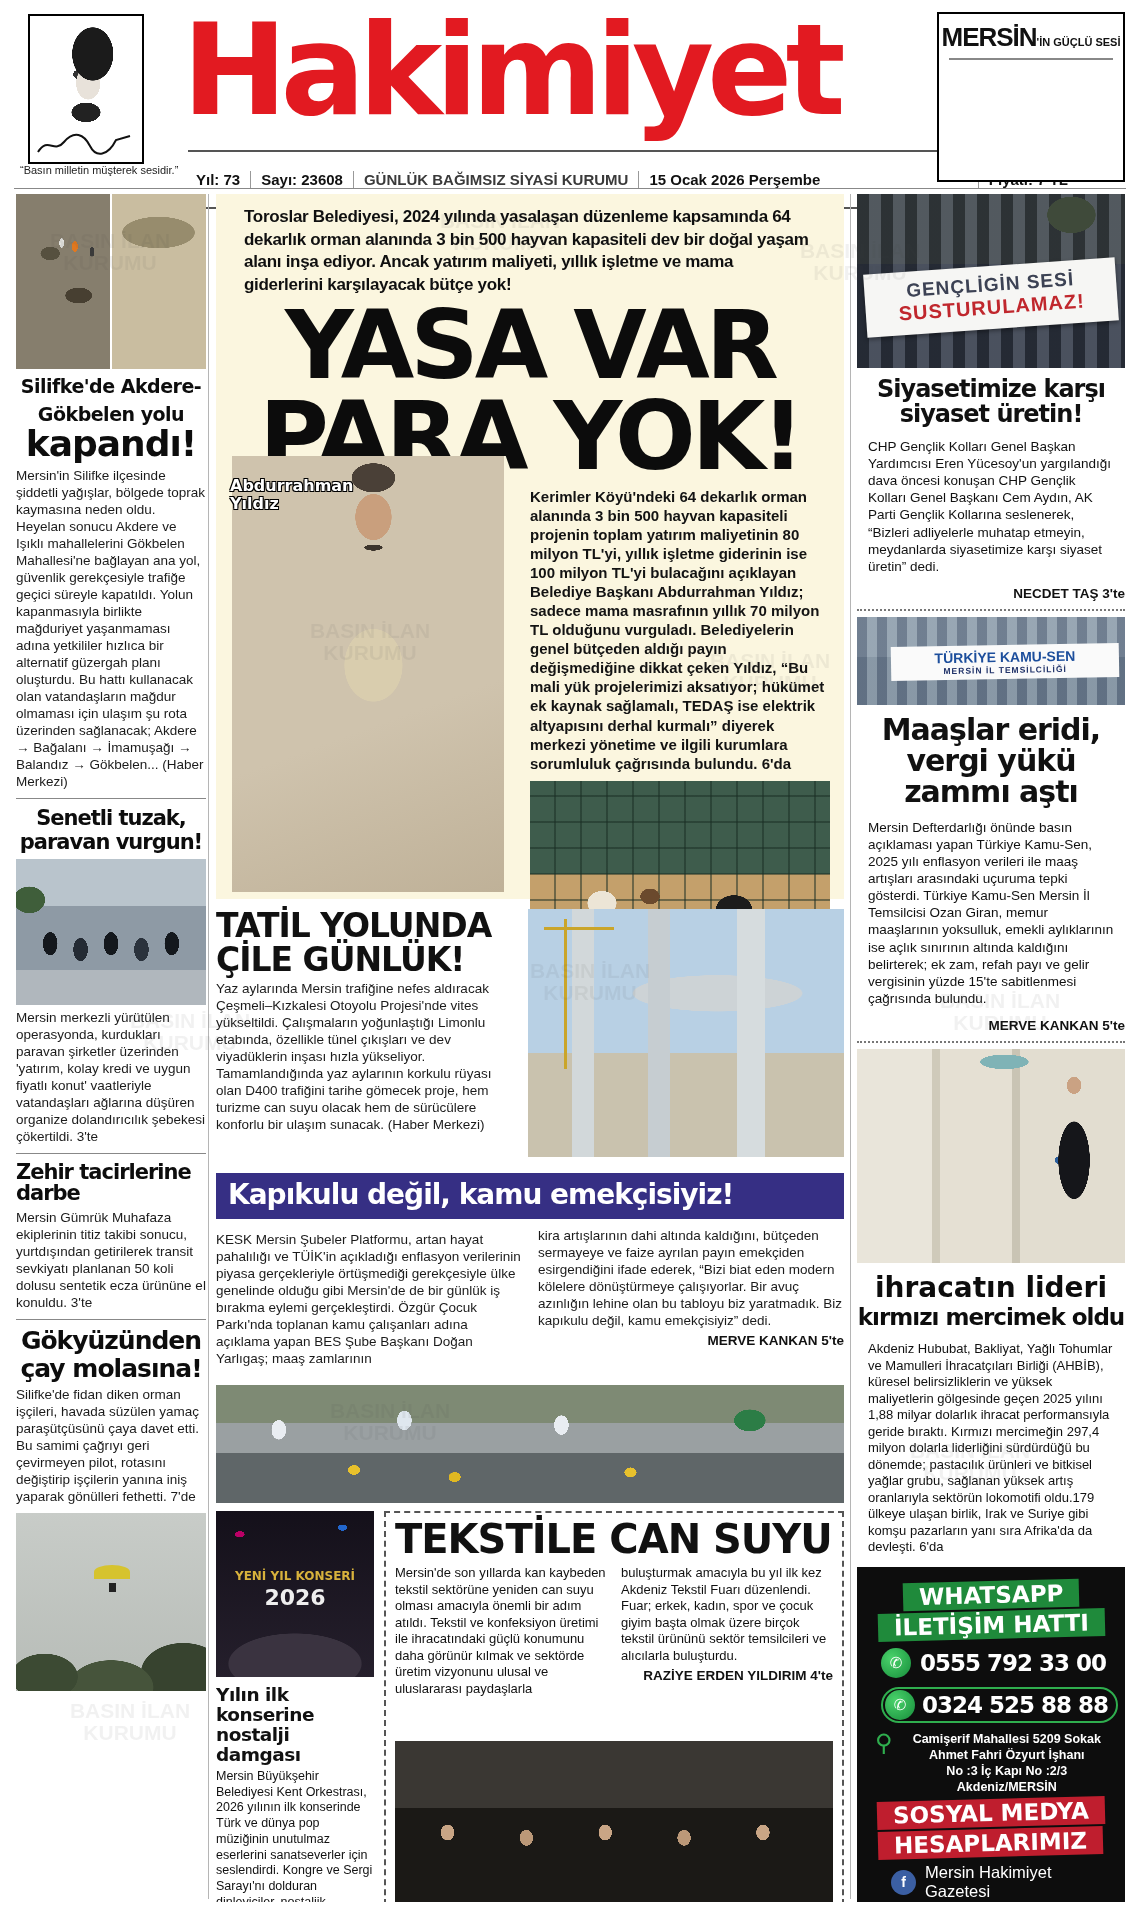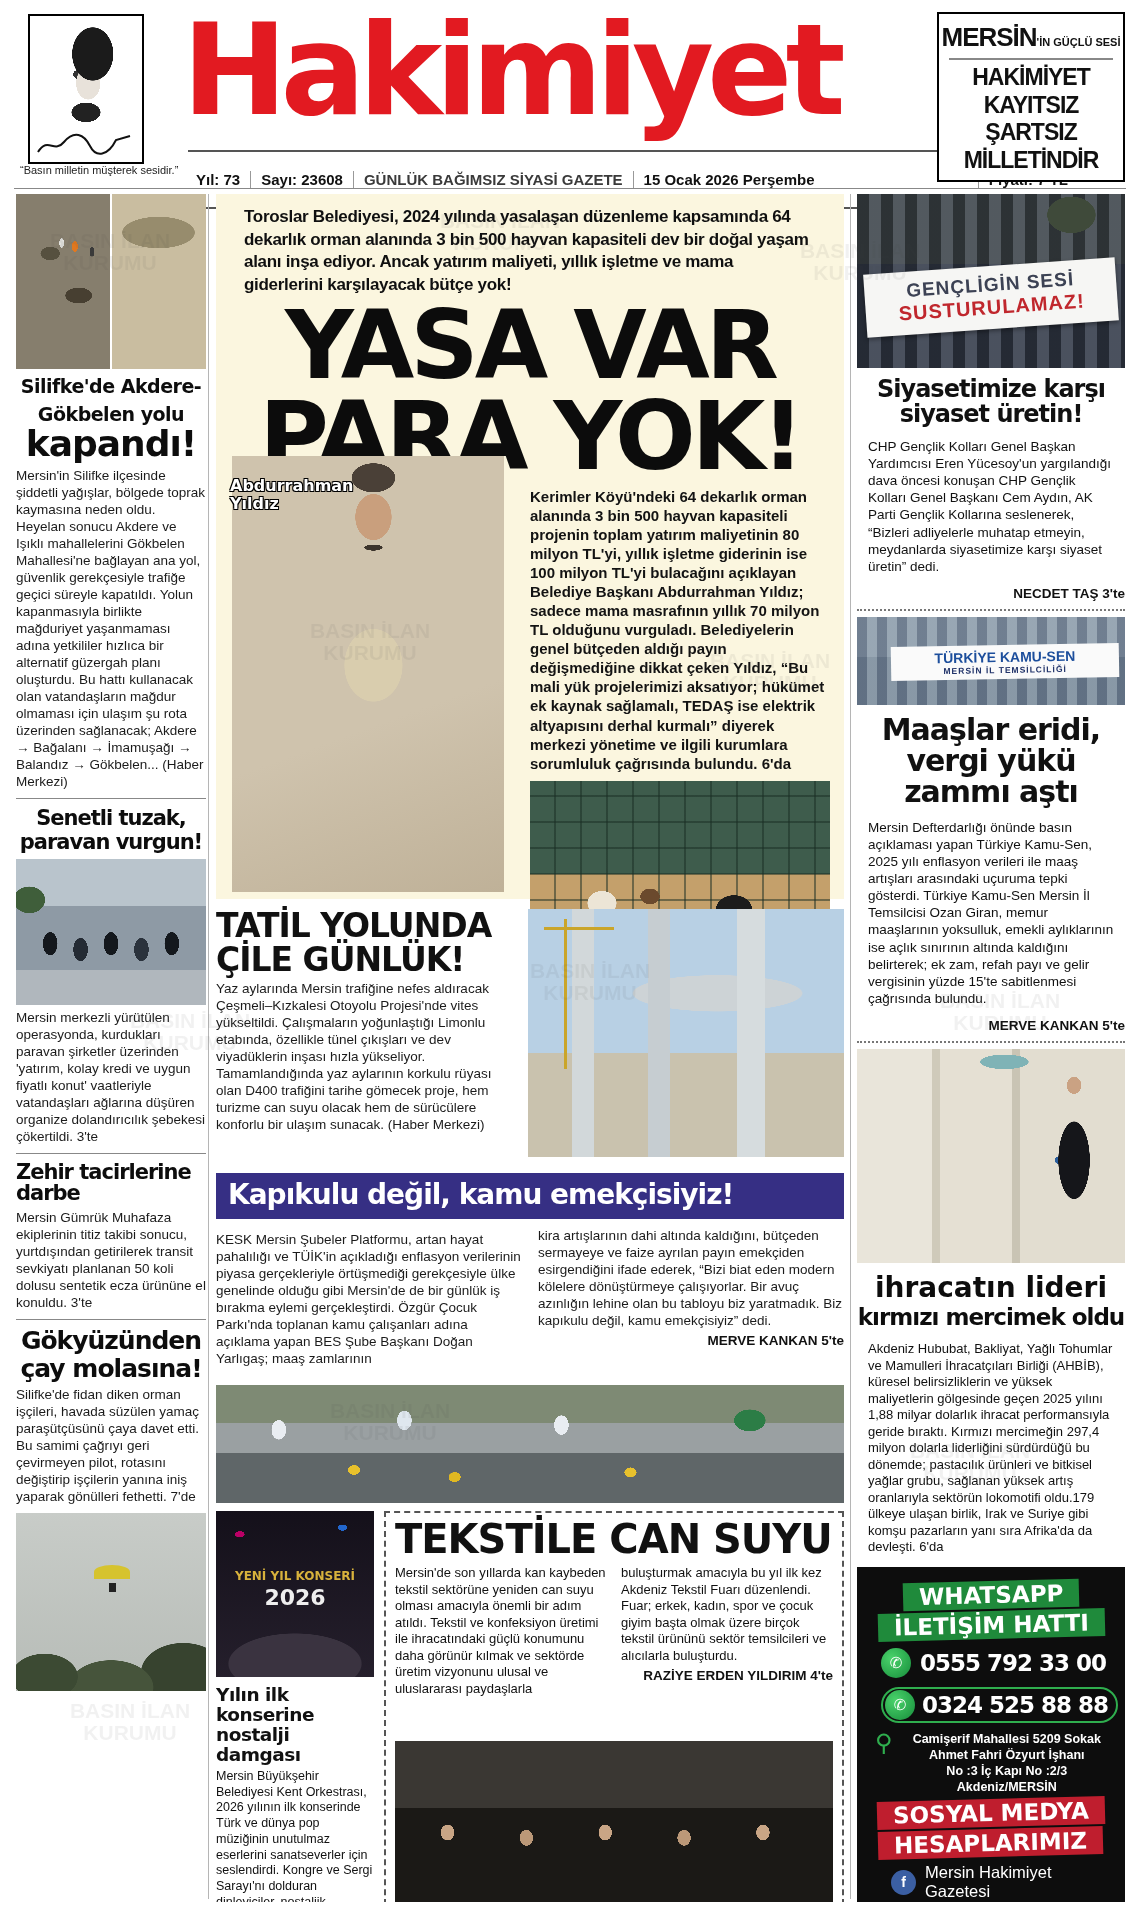--- a/index.html
+++ b/index.html
@@ -263,31 +263,27 @@
       <div class="ata-art" data-interactable="false"></div>
       <svg class="ata-sig" viewBox="0 0 100 34" data-interactable="false">
         <path d="M4 26 C14 10, 20 28, 30 16 S 50 8, 56 20 S 74 30, 82 14 L 96 10" fill="none" stroke="#111" stroke-width="2"></path>
       </svg>
     </div>
     <div class="mast-quote" data-interactable="false">“Basın milletin müşterek sesidir.”</div>
     <div class="logo" data-interactable="false">Hakimiyet</div>
     <div class="info-bar" data-interactable="false">
       <span data-interactable="false">Yıl: 73</span>
       <span data-interactable="false">Sayı: 23608</span>
-      <span class="info-type" data-interactable="false">GÜNLÜK BAĞIMSIZ SİYASİ GAZETE</span>
+      <span class="info-type" data-interactable="false">GÜNLÜK BAĞIMSIZ SİYASİ KURUMU</span>
       <span data-interactable="false">15 Ocak 2026 Perşembe</span>
       <span class="info-price" data-interactable="false">Fiyatı: 7 TL</span>
     </div>
     <div class="slogan-box" data-interactable="false">
       <div data-interactable="false"><span class="slogan-city" data-interactable="false">MERSİN</span><span class="slogan-suffix" data-interactable="false">'İN GÜÇLÜ SESİ</span></div>
       <div class="slogan-hr" data-interactable="false"></div>
-      <div class="slogan-main" data-interactable="false">HAKİMİYET
-KAYITSIZ
-ŞARTSIZ
-MİLLETİNDİR</div>
     </div>
   </header>
   <div class="header-rule" data-interactable="false"></div>
   <div class="vr vr1" data-interactable="false"></div>
   <div class="vr vr2" data-interactable="false"></div>
 
   <aside class="col col-left" data-interactable="false">
     <article data-interactable="false">
       <div class="ph ph-landslide" data-interactable="false"></div>
       <div class="hl lc-h h-sil1" data-interactable="false">Silifke'de Akdere-</div>

